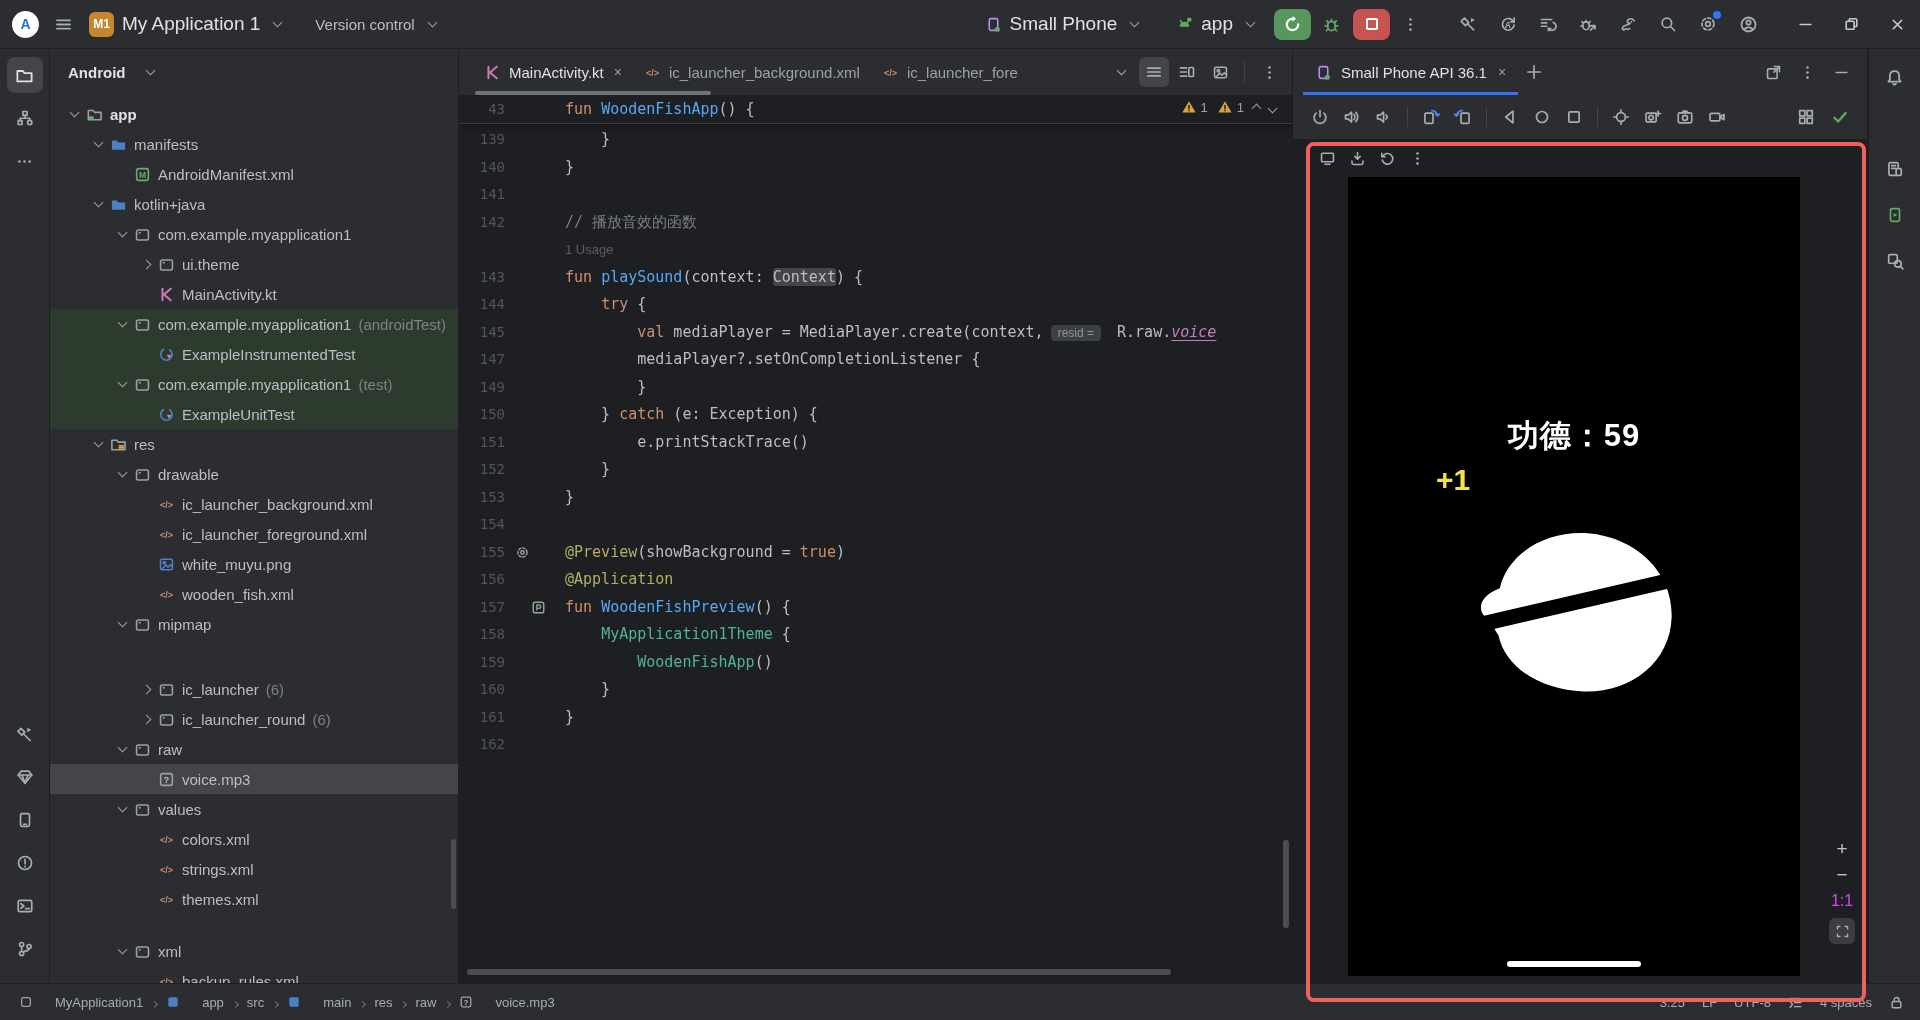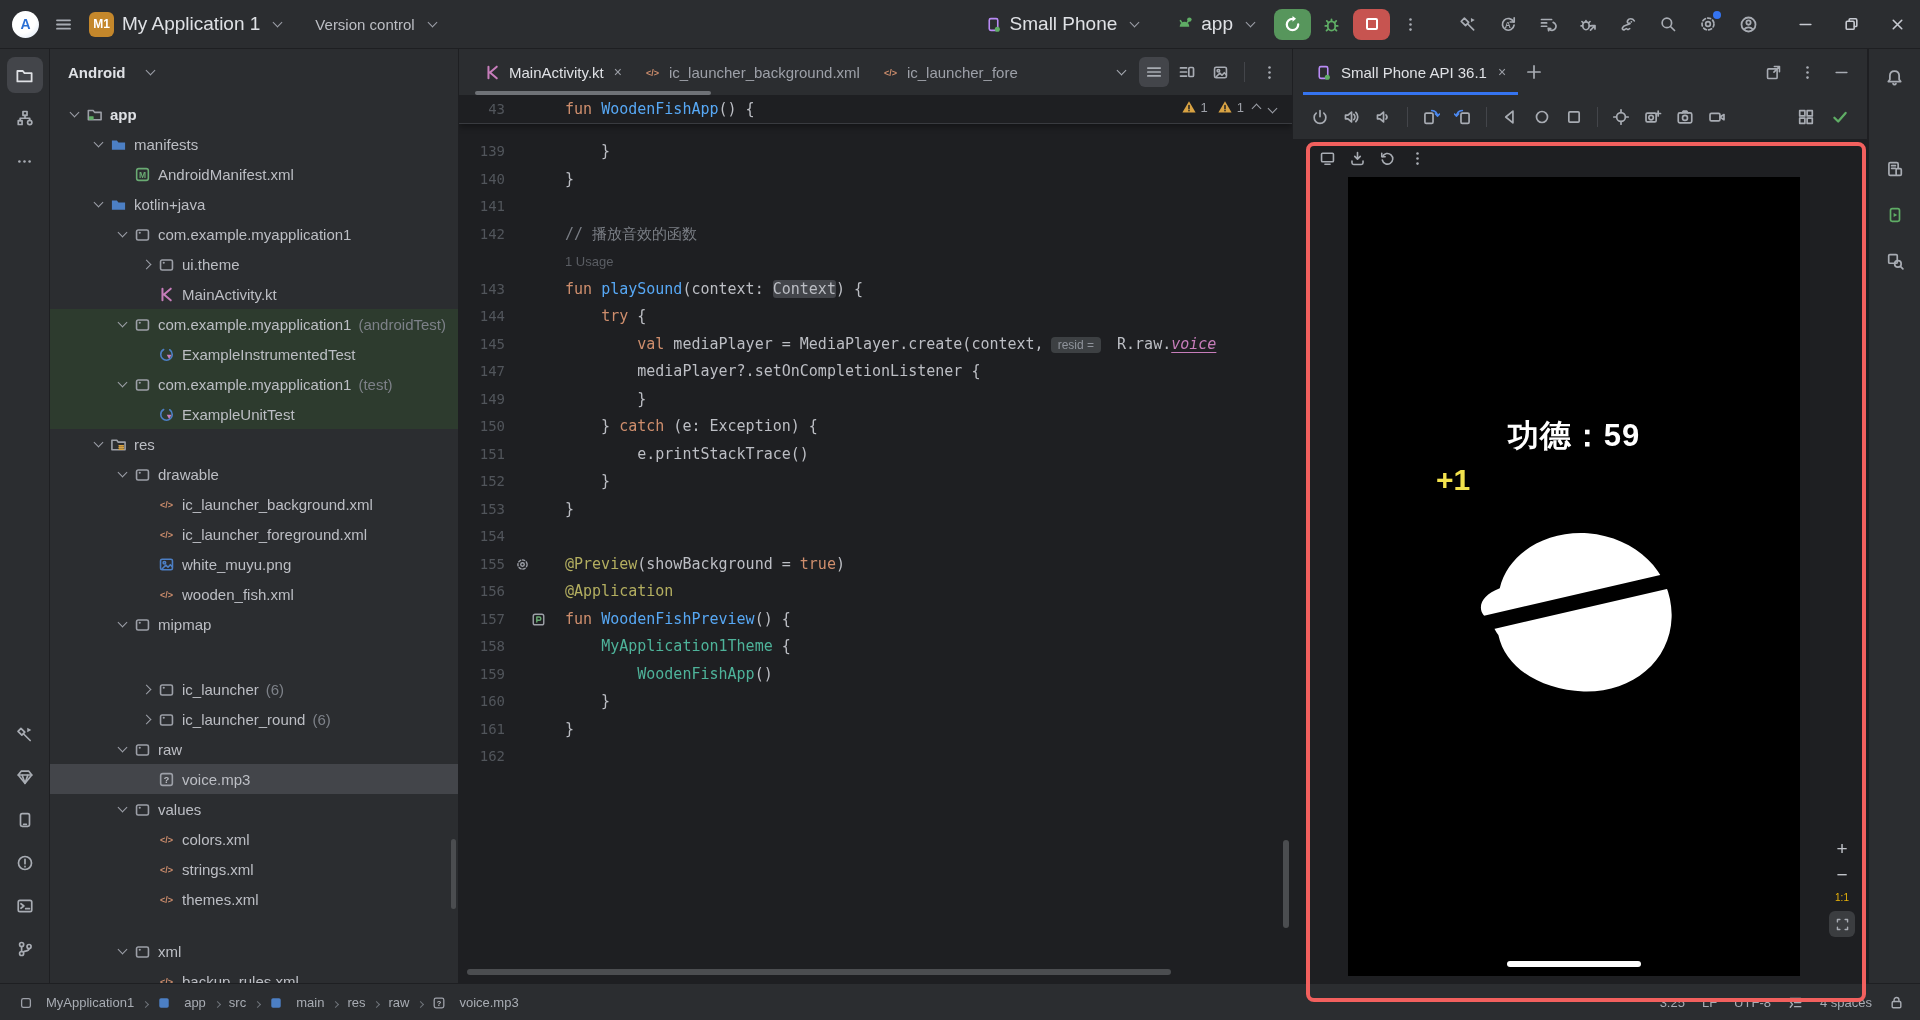--- a/index.html
+++ b/index.html
@@ -61,21 +61,21 @@
   .tabbar{height:46px;background:#2b2d30;display:flex;align-items:center;padding:0 8px 0 14px;position:relative;flex-shrink:0}
   .etab{display:flex;align-items:center;gap:8px;padding:0 11px;height:100%;color:#9da0a8;font-size:15px}
   .etab.active{color:#dfe1e5}
   .tabx{color:#9da0a8;font-size:14px;margin-left:2px}
   .tabbar-right{margin-left:auto;display:flex;align-items:center;gap:3px}
   .vbtn{width:30px;height:30px;border-radius:6px;display:flex;align-items:center;justify-content:center;color:#a8acb3}
   .vbtn.active{background:#43454a}
   .tabsb{position:absolute;left:16px;bottom:0;width:236px;height:4px;border-radius:2px;background:#6f7277}
   #codewrap{flex:1;position:relative;font-family:"DejaVu Sans Mono",monospace;font-size:15px;overflow:hidden}
   .crow{display:flex;height:27.5px;line-height:27.5px}
-  .crow.sticky{height:29px;line-height:29px;border-bottom:1px solid #393b40;box-shadow:0 3px 6px rgba(0,0,0,.35);margin-bottom:14px}
+  .crow.sticky{height:29px;line-height:29px;border-bottom:1px solid #393b40;box-shadow:0 3px 6px rgba(0,0,0,.35);margin-bottom:2px}
   .lnum{width:46px;text-align:right;color:#51555b;font-size:14px;flex-shrink:0}
   .gico{width:60px;flex-shrink:0;display:flex;align-items:center;padding-left:10px;gap:4px;color:#9da0a8}
   .ctext{white-space:pre}
   .pl{color:#bcbec4}.kw{color:#cf8e6d}.fn{color:#57a8f5}.cm{color:#7a7e85}.an{color:#b3ae60}.tl{color:#4eb39a}
   .us{color:#5a5d63;font-size:13px;font-family:"Liberation Sans",sans-serif}
   .hl{background:#43454a;border-radius:3px}
   .in{background:#3d4043;color:#8f939b;border-radius:4px;padding:1px 7px;font-size:12px;font-family:"Liberation Sans",sans-serif;margin:0 7px}
   .res{color:#c77dbb;font-style:italic;text-decoration:underline;text-underline-offset:3px}
   #inspections{position:absolute;top:4px;right:16px;display:flex;align-items:center;gap:9px;color:#9da0a8;font-size:13px;font-family:"Liberation Sans",sans-serif}
   .warnitem{display:flex;align-items:center;gap:4px}
@@ -93,31 +93,31 @@
   #dcontent{flex:1;position:relative;background:#1e1f22}
   .dmini{height:34px;display:flex;align-items:center;gap:2px;padding:2px 0 0 20px}
   .dmini .ibtn{width:28px;height:28px}
   #dscreen{position:absolute;left:55px;top:37px;width:452px;height:799px;background:#000}
   .merit{position:absolute;top:238px;left:0;width:100%;text-align:center;color:#fff;font-size:31px;font-weight:bold;letter-spacing:1px}
   .plusone{position:absolute;left:88px;top:286px;color:#f2e24d;font-size:30px;font-weight:bold}
   .fish{position:absolute;left:116px;top:338px}
   .navpill{position:absolute;left:159px;top:784px;width:134px;height:6px;border-radius:3px;background:#fff}
   #dzoom{position:absolute;right:12px;top:700px;display:flex;flex-direction:column;align-items:center;gap:8px;color:#9da0a8}
   .zchar{font-size:19px;line-height:18px;color:#c0c3c9}
-  .zreset{font-size:10px;color:#eab308}
+  .zreset{font-size:16px;color:#d946ef}
   .zfit{width:26px;height:26px;border-radius:6px;background:#3b3d40;display:flex;align-items:center;justify-content:center;color:#a8acb3}
 
   
   #rightstrip{width:52px;background:#2b2d30;border-left:1px solid #1e1f22;display:flex;flex-direction:column;align-items:center;padding-top:10px;flex-shrink:0}
   #rs-group{margin-top:56px;display:flex;flex-direction:column;gap:10px;align-items:center}
 
   
   #statusbar{height:37px;background:#2b2d30;border-top:1px solid #1e1f22;display:flex;align-items:center;padding:0 16px;font-size:13px;color:#a8acb3;flex-shrink:0}
   #breadcrumbs{display:flex;align-items:center;gap:4px}
-  .bcitem{display:flex;align-items:flex-end;gap:13px;padding:0 3px}
+  .bcitem{display:flex;align-items:center;gap:22px;padding:0 3px}
   .bcsep{color:#6f7379;margin:0 2px}
   #status-right{margin-left:auto;display:flex;align-items:center;gap:17px}
 
   
   #redframe{position:absolute;left:1306px;top:142px;width:560px;height:860px;border:4px solid #f2605e;border-radius:8px;pointer-events:none;z-index:60}
 </style>
 </head>
 <body>
 
 <div id="app">

